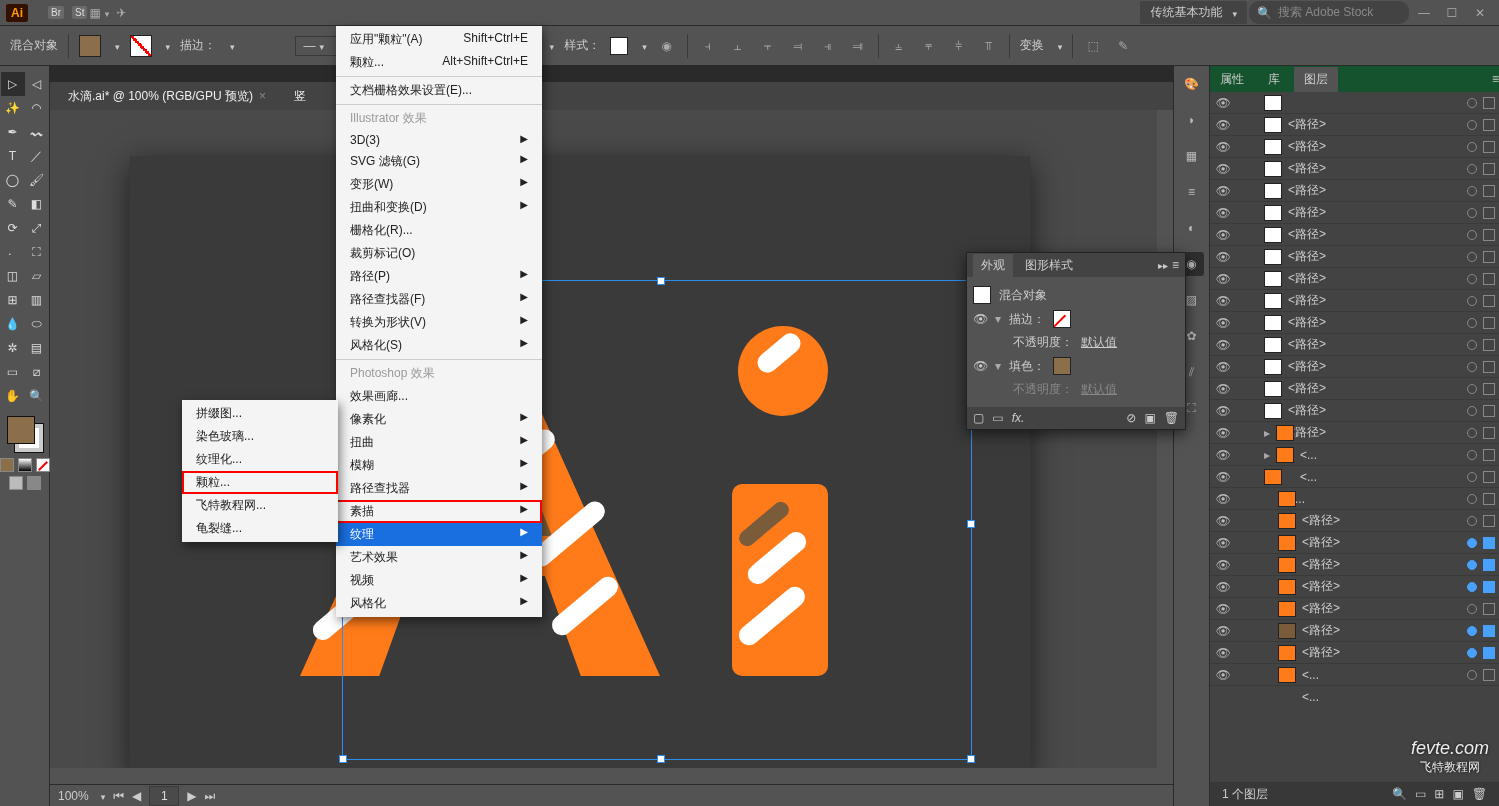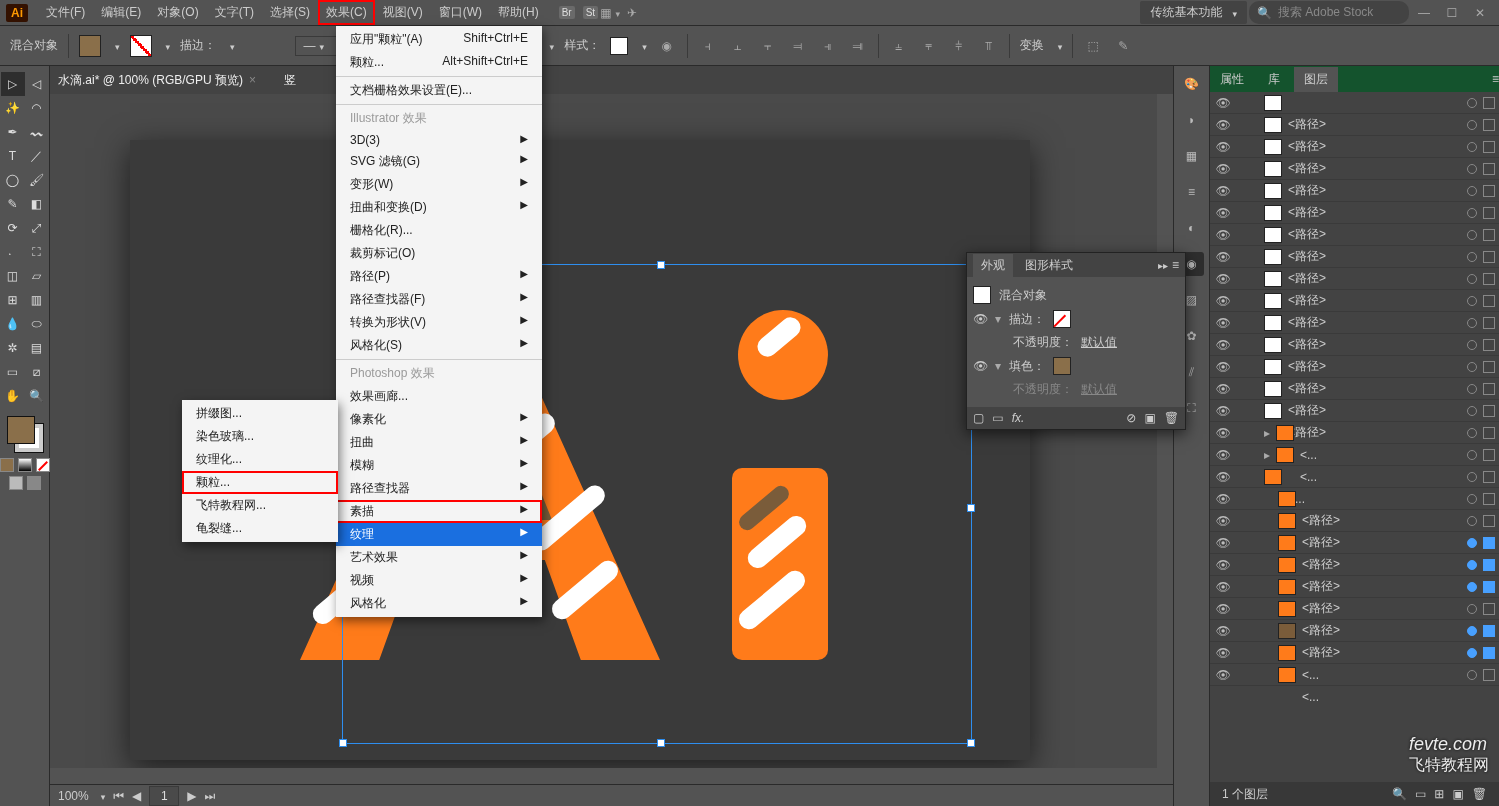--- a/index.html
+++ b/index.html
@@ -38,21 +38,21 @@
   .tool.active { background:#2e2e2e; }
   .fillstroke { width:40px; height:40px; position:relative; margin-top:6px;}
   .fillstroke .f { position:absolute; left:2px; top:2px; width:28px; height:28px; background:#8a6f4a; border:1px solid #111;}
   .fillstroke .s { position:absolute; right:2px; bottom:2px; width:28px; height:28px; background:#fff; border:4px solid #ccc; box-shadow:0 0 0 1px #111;}
   .mini-row { display:flex; gap:4px; margin-top:4px;}
   .mini-row .mini { width:14px; height:14px; border:1px solid #888;}
   .mini.solid{background:#8a6f4a;} .mini.grad{background:linear-gradient(#fff,#000);} .mini.none{background:#fff; position:relative;} .mini.none::after{content:"";position:absolute;left:0;right:0;top:50%;border-top:2px solid red;transform:rotate(-45deg);}
 
   
   .docwrap { flex:1; display:flex; flex-direction:column; background:#2a2a2a; min-width:0; }
-  .doctabs { height:28px; background:#434343; display:flex; align-items:center; gap:12px;}
+  .doctabs { height:28px; background:#434343; display:flex; align-items:center; padding-left:10px; gap:12px;margin-top:16px;}
   .doctab { padding:4px 8px; color:#eee; cursor:pointer; display:flex; align-items:center; gap:6px;}
   .doctab .x { color:#888;}
   .canvas-area { flex:1; position:relative; overflow:hidden; background:#4a4a4a;}
   .artboard { position:absolute; left:80px; top:46px; width:900px; height:620px; background:#3a3a3a; box-shadow:0 8px 30px rgba(0,0,0,0.6); display:flex; align-items:center; justify-content:center;}
   .art { width:600px; height:460px; position:relative; }
   
   .bigA { position:absolute; left:20px; top:40px; width:360px; height:400px;}
   .bigA .tri { position:absolute; inset:0; background:#ff7b1a; clip-path:polygon(50% 0,100% 100%,78% 100%,68% 75%,32% 75%,22% 100%,0 100%);}
   .bigA .inner { position:absolute; left:30%; top:20%; width:40%; height:45%; background:#7a5c3a; clip-path:polygon(50% 0,100% 100%,0 100%);}
   .bigI { position:absolute; right:40px; top:120px; width:120px; height:320px; }
@@ -106,43 +106,32 @@
   .appearance { position:absolute; left:966px; top:252px; width:220px; background:#535353; border:1px solid #222; box-shadow:0 4px 14px rgba(0,0,0,0.6); z-index:40;}
   .appearance .tabs{height:24px;display:flex;align-items:center;gap:4px;padding:0 6px;background:#434343;}
   .appearance .tabs .t{padding:3px 8px;cursor:pointer;} .appearance .tabs .t.active{background:#535353;}
   .appearance .body{padding:6px;}
   .appearance .line{display:flex;align-items:center;gap:8px;padding:3px 0;}
   .appearance .eye{width:14px;text-align:center;}
   .appearance .foot{height:22px;background:#434343;display:flex;align-items:center;gap:8px;padding:0 6px;}
   .no-stroke{width:18px;height:18px;background:#fff;position:relative;border:1px solid #222;} .no-stroke::after{content:"";position:absolute;inset:0;border-top:2px solid red;transform:rotate(-45deg);top:48%;}
 
   
-  .wm{position:absolute;right:10px;bottom:30px;color:#fff;text-shadow:0 0 3px #000;font-style:italic;font-size:18px;opacity:0.9;z-index:5;}
-  .wm small{font-size:16px;display:block;font-style:normal;}
+  .wm{position:absolute;right:10px;bottom:30px;color:#fff;text-shadow:0 0 3px #000;font-style:italic;font-size:18px;opacity:0.9;z-index:5;text-align:center;}
+  .wm small{font-size:12px;display:block;font-style:normal;}
 
   .chev::after{content:"▾";margin-left:4px;font-size:9px;}
 </style>
 </head>
 <body>
 
 <div class="app">
 
   <div class="menubar">
     <div class="ai-logo">Ai</div>
-    <div id="menu-items" style="display:flex;">
-        <div class="menu-item">文件(F)</div>
-        <div class="menu-item">编辑(E)</div>
-        <div class="menu-item">对象(O)</div>
-        <div class="menu-item">文字(T)</div>
-        <div class="menu-item">选择(S)</div>
-        <div class="menu-item hl">效果(C)</div>
-        <div class="menu-item">视图(V)</div>
-        <div class="menu-item">窗口(W)</div>
-        <div class="menu-item">帮助(H)</div>
-      </div>
     <div style="width:8px"></div>
     <div class="tb-badge">Br</div>
     <div style="width:4px"></div>
     <div class="tb-badge">St</div>
     <div class="tb-icon">▦<span class="chev"></span></div>
     <div class="tb-icon">✈</div>
     <div class="spacer"></div>
     <div class="ws-sel">
         <span>传统基本功能</span>
         <span class="chev"></span>

